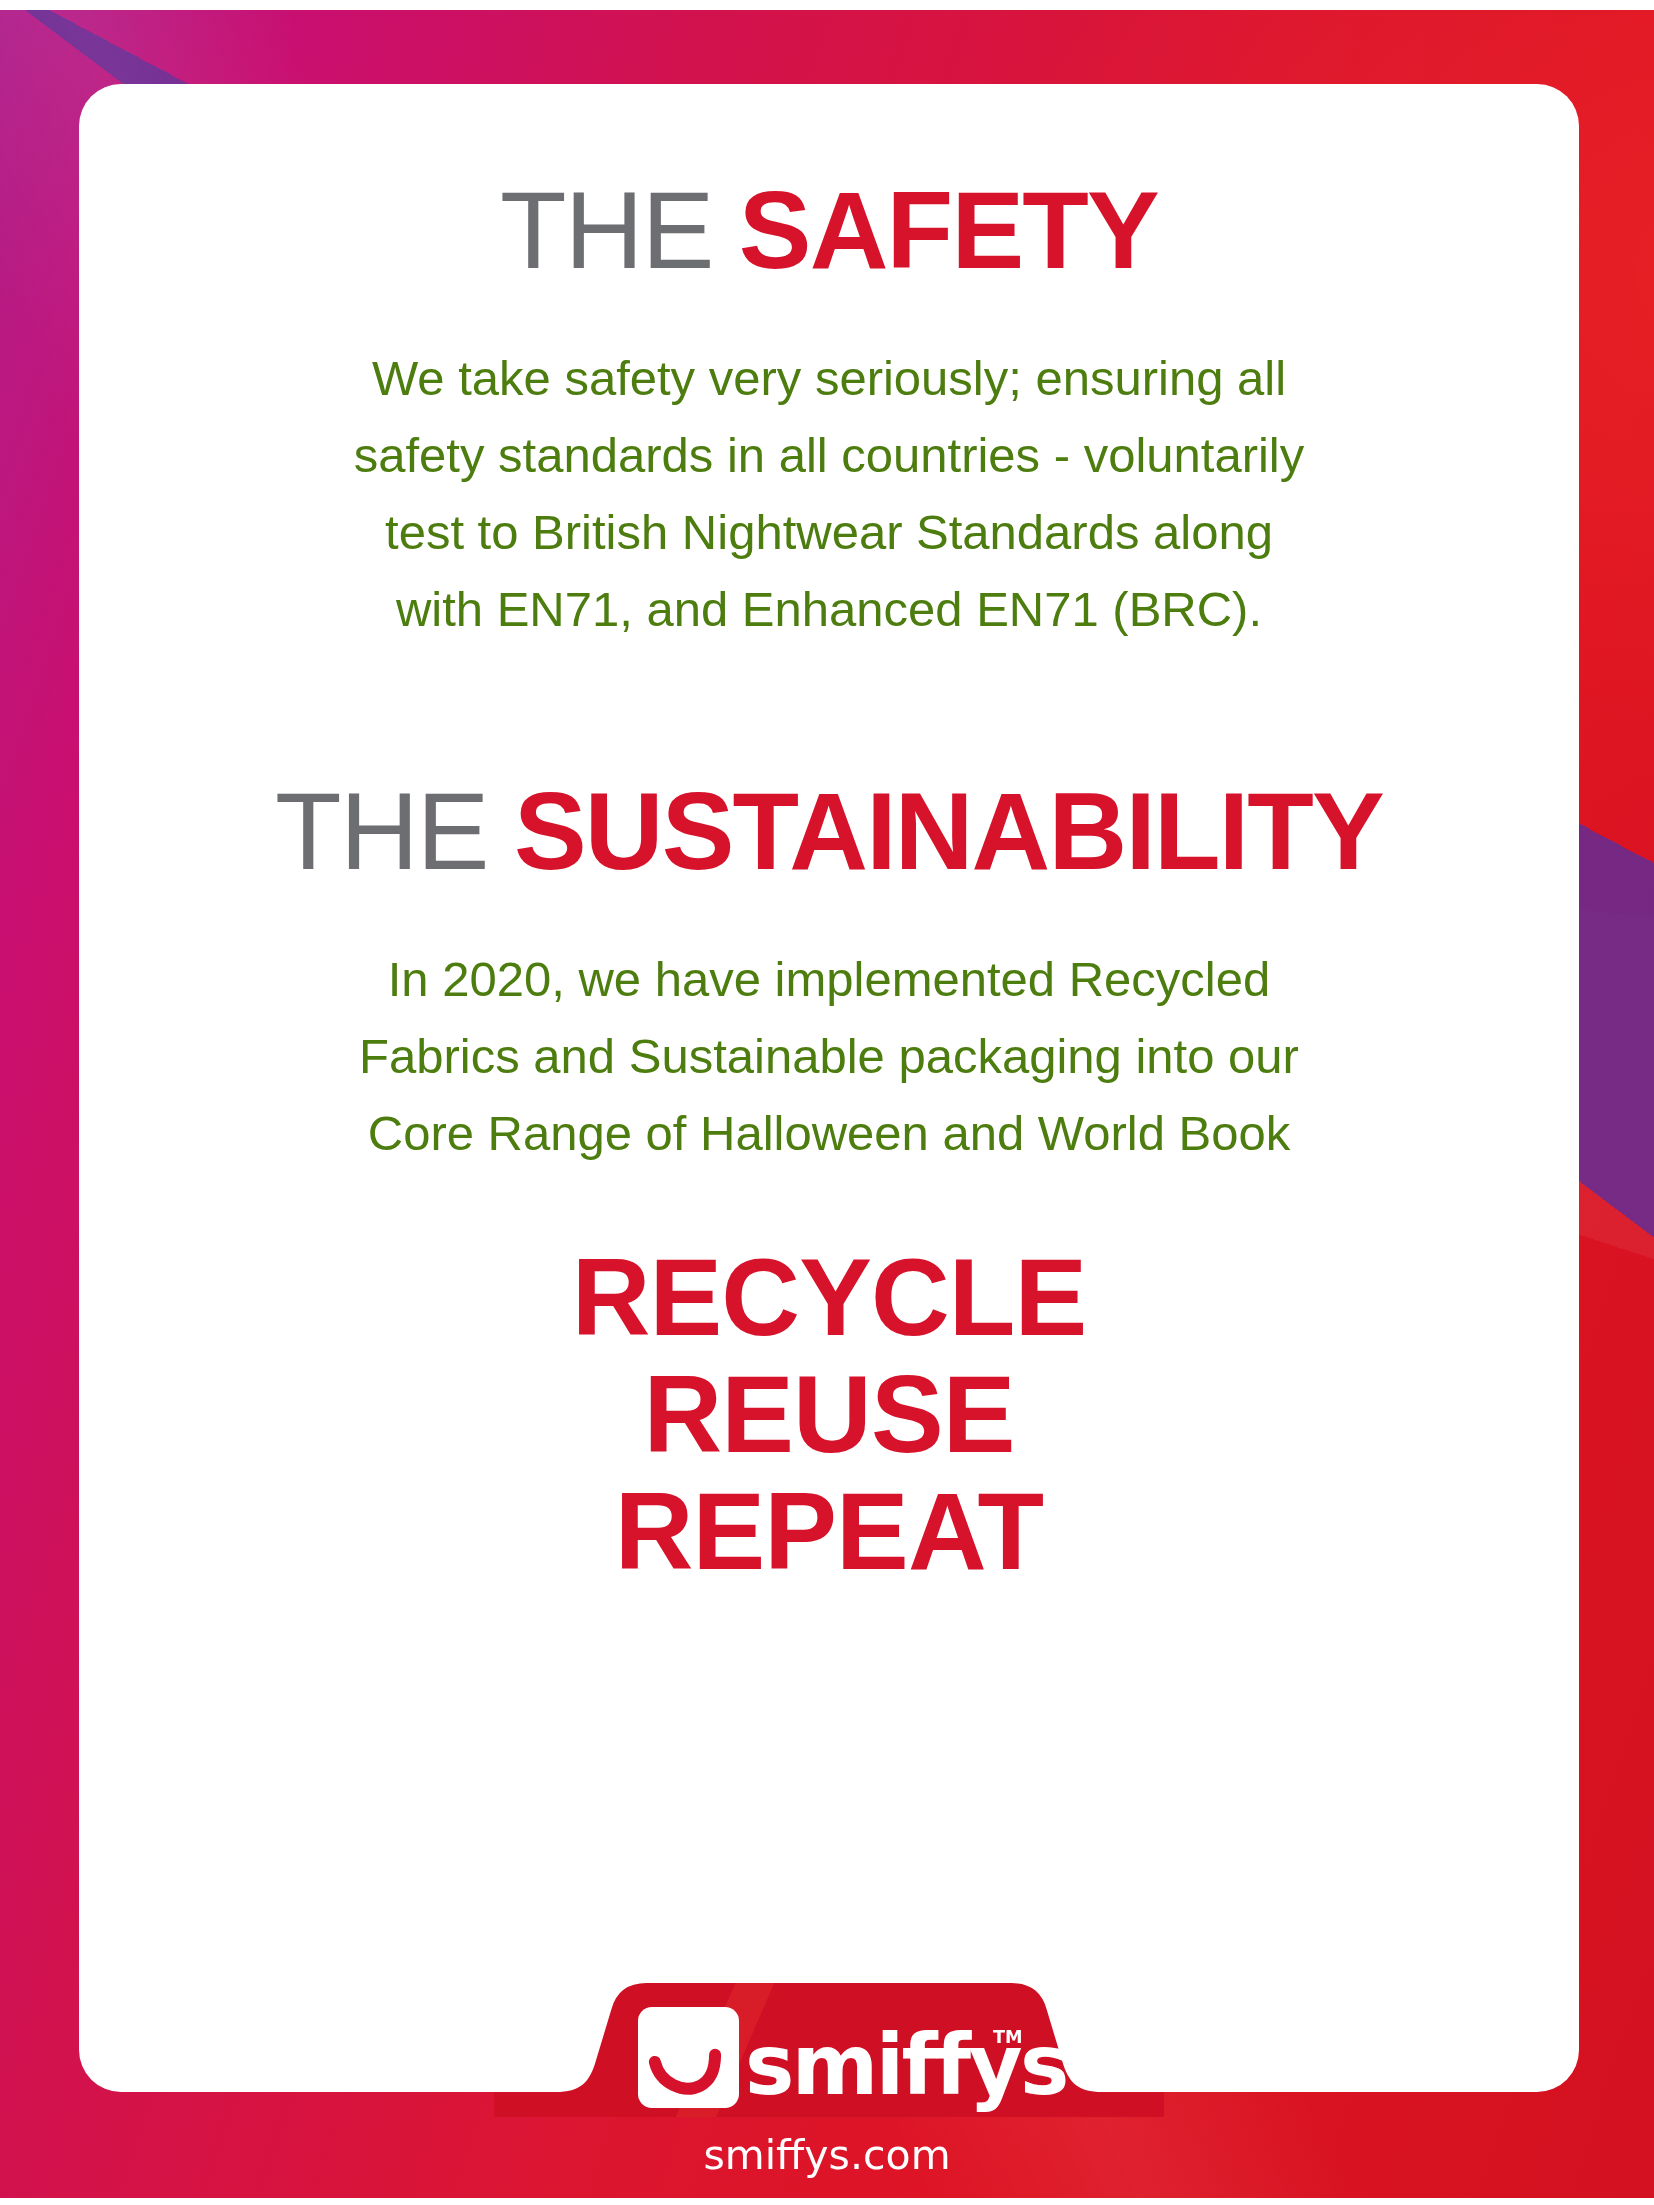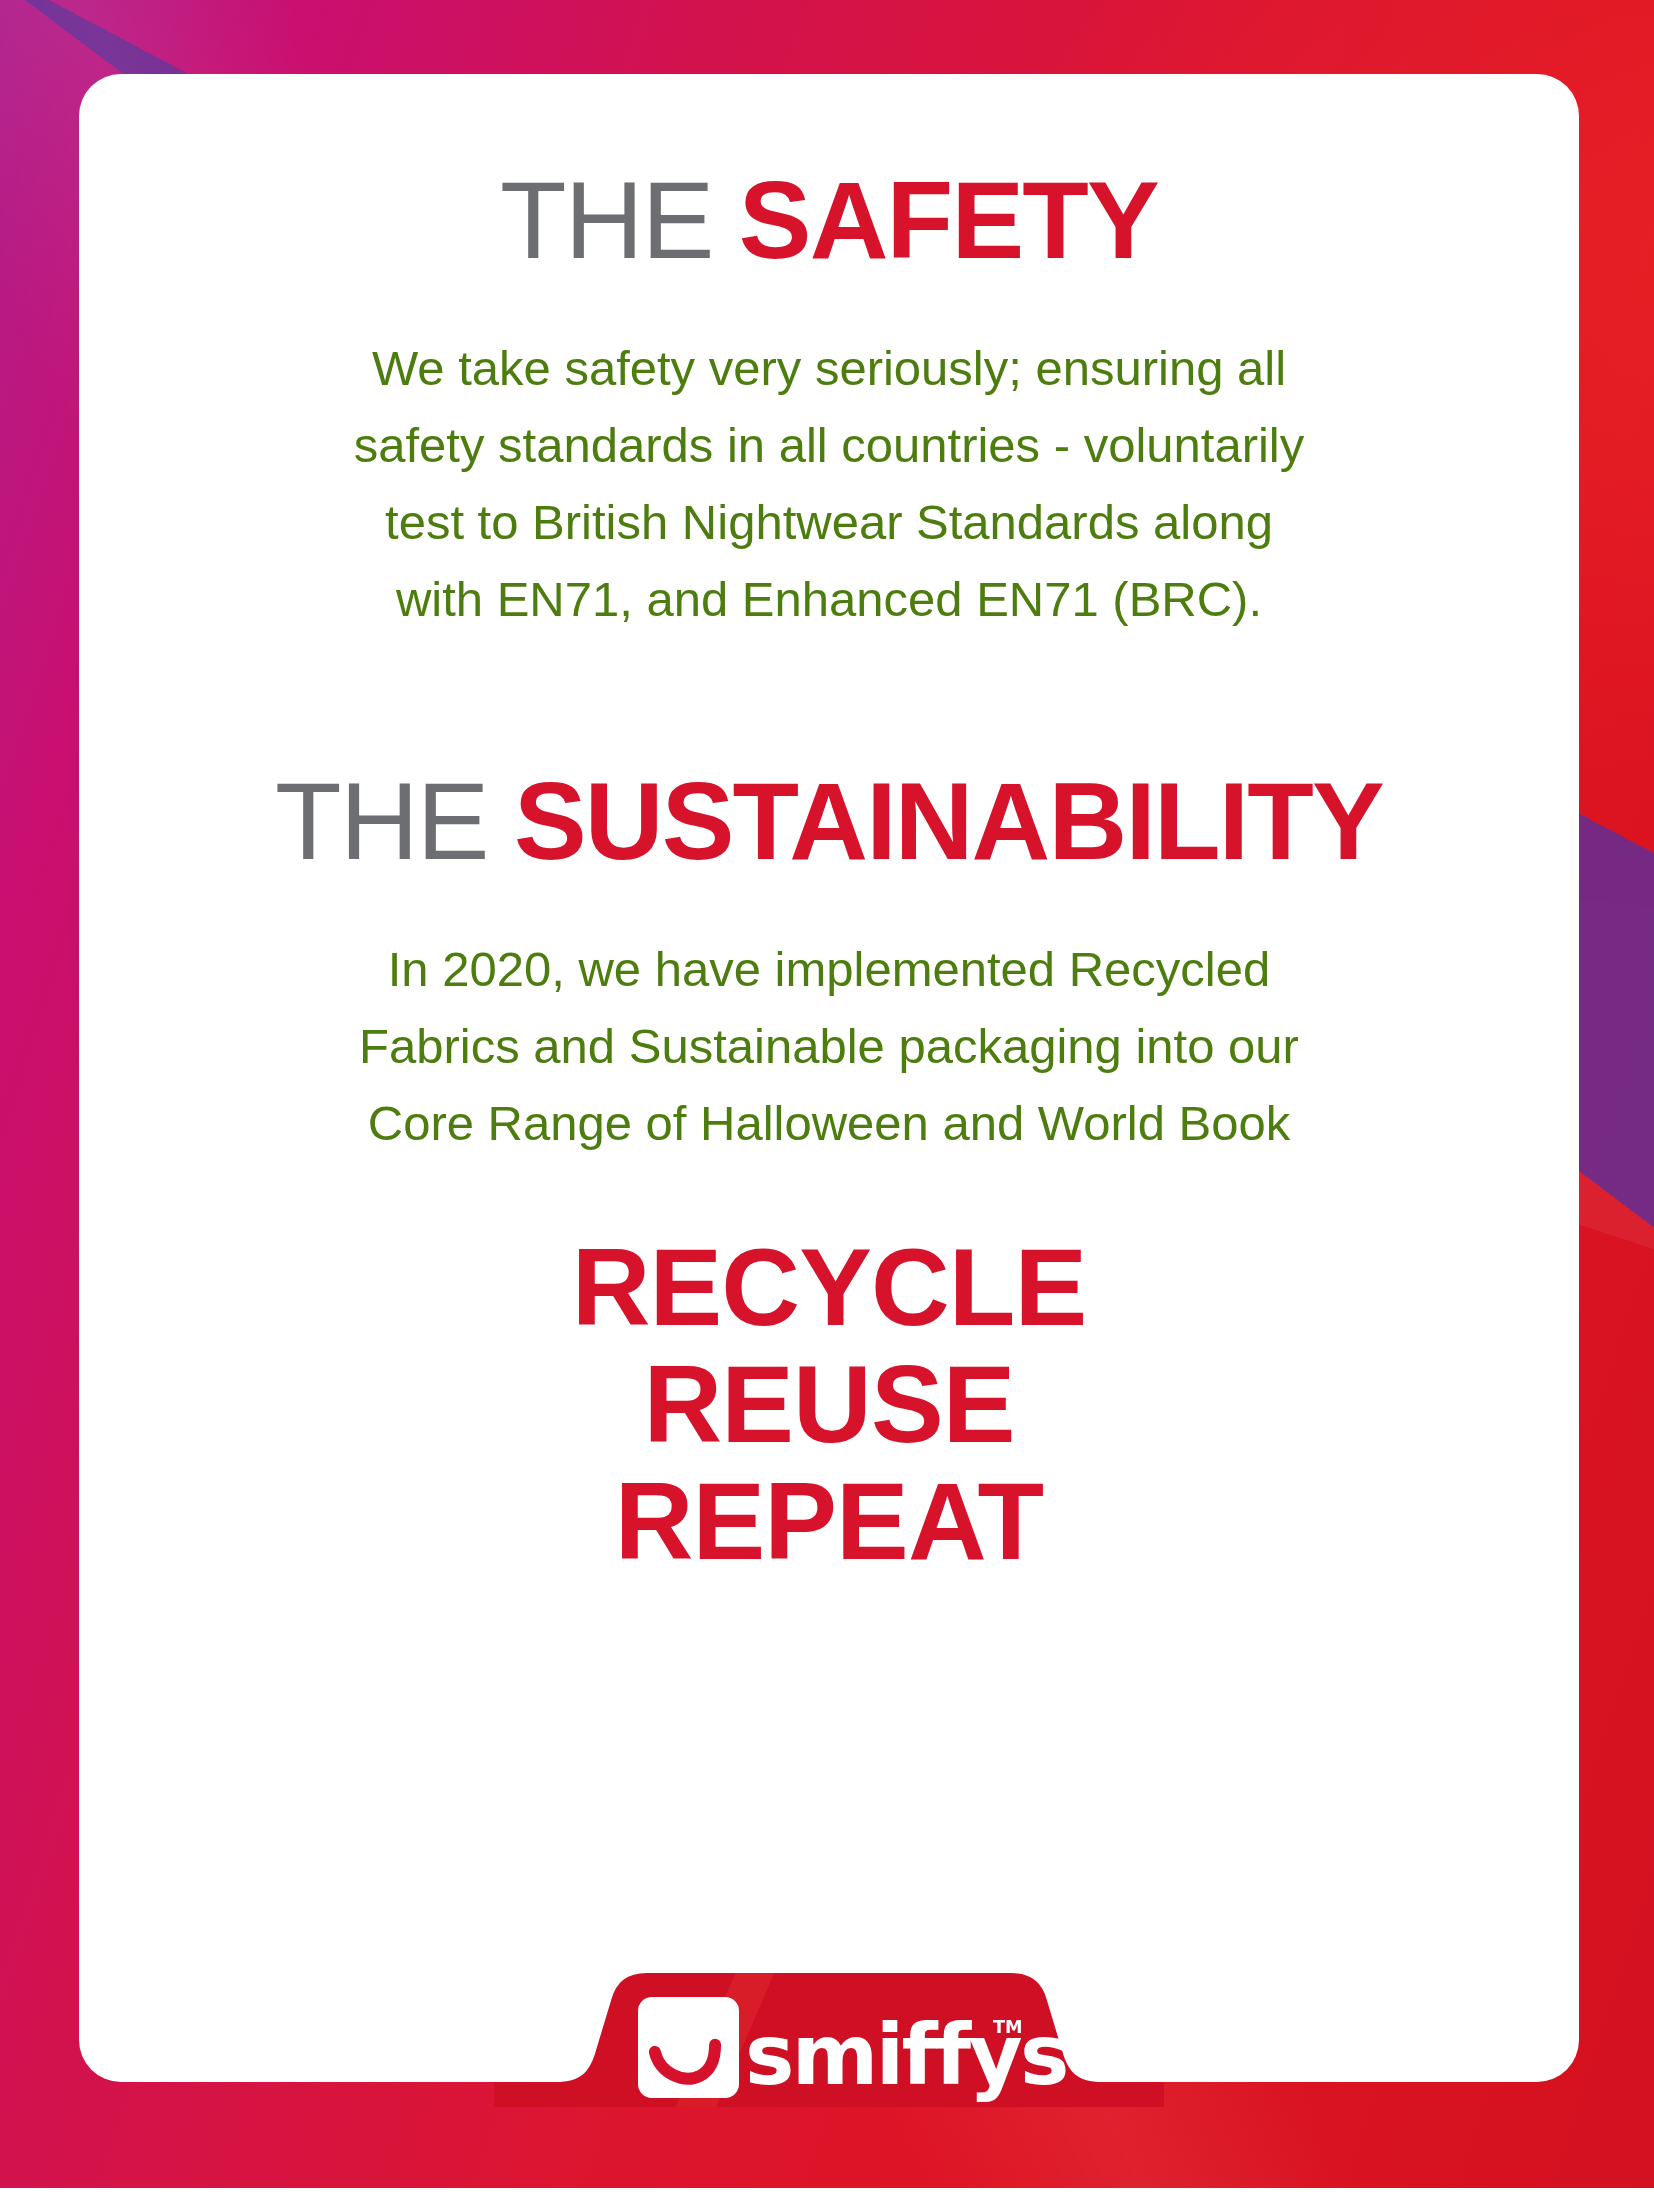--- a/index.html
+++ b/index.html
@@ -8,20 +8,21 @@
     width:1654px;height:2188px;
     overflow:hidden;
     font-family:"Liberation Sans", sans-serif;
     background:
       conic-gradient(from 118deg at -2% -2%, rgba(100,44,148,0.85) 0 9deg, rgba(100,44,148,0) 9deg),
       conic-gradient(from 96deg at 6% 34%, rgba(255,255,255,0.06) 0 12deg, rgba(255,255,255,0) 12deg),
       conic-gradient(from 212deg at 88% 102%, rgba(120,0,30,0.16) 0 26deg, rgba(120,0,30,0) 26deg),
       conic-gradient(from 158deg at 26% 108%, rgba(255,96,64,0.16) 0 13deg, rgba(255,96,64,0) 13deg),
       radial-gradient(1323px 882px at 108% 12%, rgba(255,64,44,0.28), rgba(255,64,44,0) 62%),
       linear-gradient(108deg, #b01f8c 0%, #c90f70 13%, #d2124e 30%, #dc1530 54%, #de1422 74%, #d31120 100%);
+    margin-top: 10px;
   }
   .poster::after{
     content:"";position:absolute;inset:0;pointer-events:none;
     background:linear-gradient(64deg, rgba(255,255,255,0) 34%, rgba(255,255,255,0.06) 42%, rgba(255,255,255,0) 50%);
   }
   .card{
     position:absolute;left:79px;top:74px;width:1500px;height:2008px;
     background:#ffffff;border-radius:42px;z-index:1;
   }
   .card-inner{
@@ -105,15 +106,16 @@
 
   <div class="logo-box">
     <svg viewBox="0 0 114 114" aria-hidden="true">
       <path d="M 19 62 C 25 87 52 98 70 89 C 82 83 87 70 87 54" fill="none" stroke="#d6112b" stroke-width="13.5" stroke-linecap="round"></path>
     </svg>
   </div>
 
   <div class="wordmark">smiffys</div>
   <div class="tm">TM</div>
 
+  <div class="site">smiffys.com</div>
 
 </div>
 
 
 </body></html>

